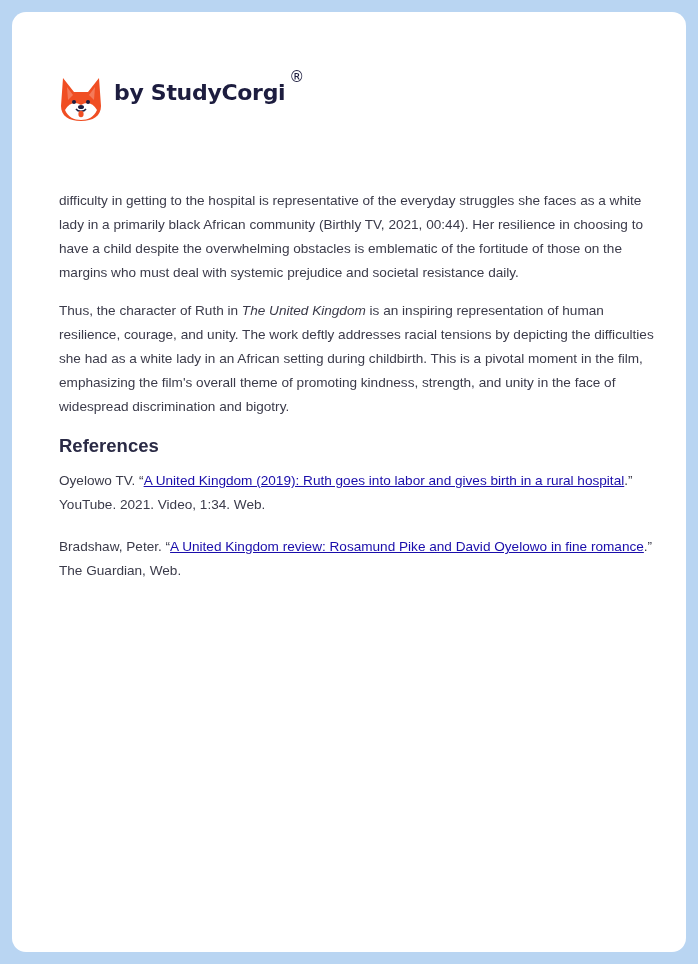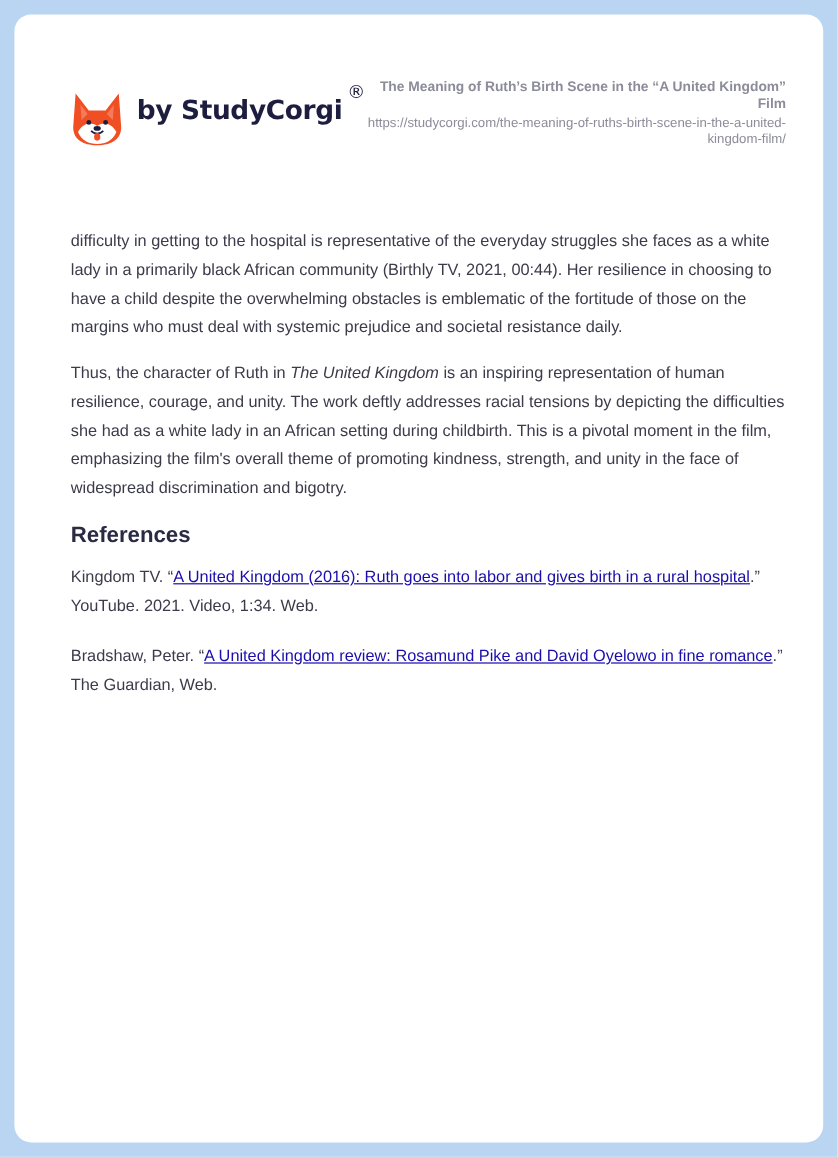--- a/index.html
+++ b/index.html
@@ -124,28 +124,24 @@
         <path d="M5 34 C9 27 15 25 21 29 C27 25 33 27 37 34 C34 41 28 44 21 44 C14 44 8 41 5 34 Z" fill="#ffffff"></path>
         <circle cx="14" cy="26" r="2" fill="#1d1d3f"></circle>
         <circle cx="28" cy="26" r="2" fill="#1d1d3f"></circle>
         <ellipse cx="21" cy="31" rx="3" ry="2" fill="#1d1d3f"></ellipse>
         <path d="M16 33 C18 36 24 36 26 33" stroke="#1d1d3f" stroke-width="1.4" fill="none"></path>
         <ellipse cx="21" cy="38" rx="2.6" ry="3.2" fill="#f04e23"></ellipse>
       </svg>
       <span class="logo-text">by StudyCorgi</span>
       <span class="logo-reg">®</span>
     </div>
-    <div class="doc-meta">
-      <div class="doc-title">The Meaning of Ruth’s Birth Scene in the “A United Kingdom” Film</div>
-      <div class="doc-url">https://studycorgi.com/the-meaning-of-ruths-birth-scene-in-the-a-united-kingdom-film/</div>
-    </div>
   </div>
 
   <div class="content">
     <p>difficulty in getting to the hospital is representative of the everyday struggles she faces as a white lady in a primarily black African community (Birthly TV, 2021, 00:44). Her resilience in choosing to have a child despite the overwhelming obstacles is emblematic of the fortitude of those on the margins who must deal with systemic prejudice and societal resistance daily.</p>
 
     <p><span>Thus, the character of Ruth in </span><em>The United Kingdom</em><span> is an inspiring representation of human resilience, courage, and unity. The work deftly addresses racial tensions by depicting the difficulties she had as a white lady in an African setting during childbirth. This is a pivotal moment in the film, emphasizing the film's overall theme of promoting kindness, strength, and unity in the face of widespread discrimination and bigotry.</span></p>
 
     <h2>References</h2>
-    <p class="ref"><span>Kingdom TV. “</span><a href="#">A United Kingdom (2016): Ruth goes into labor and gives birth in a rural hospital</a><span>.” YouTube. 2021. Video, 1:34. Web.</span></p>
+    <p class="ref"><span>Oyelowo TV. “</span><a href="#">A United Kingdom (2019): Ruth goes into labor and gives birth in a rural hospital</a><span>.” YouTube. 2021. Video, 1:34. Web.</span></p>
     <p class="ref"><span>Bradshaw, Peter. “</span><a href="#">A United Kingdom review: Rosamund Pike and David Oyelowo in fine romance</a><span>.” The Guardian, Web.</span></p>
   </div>
 </div>
 
 </body></html>

